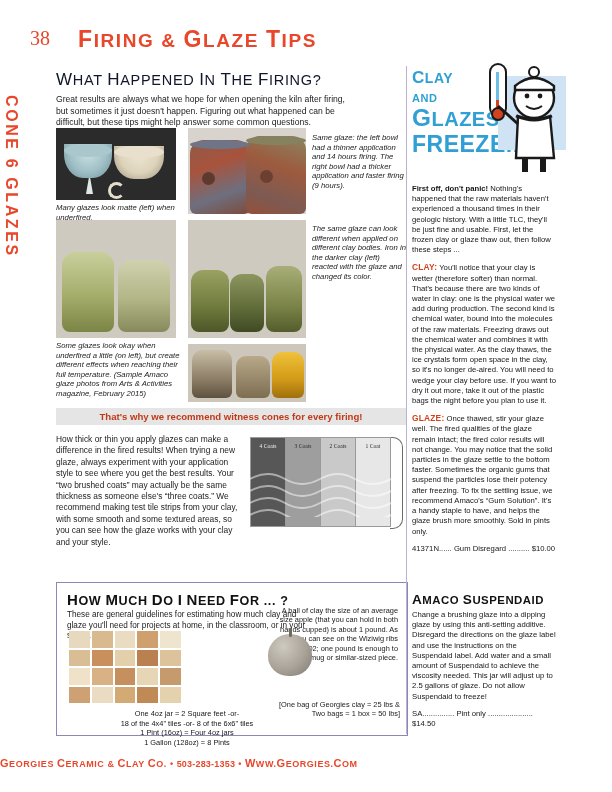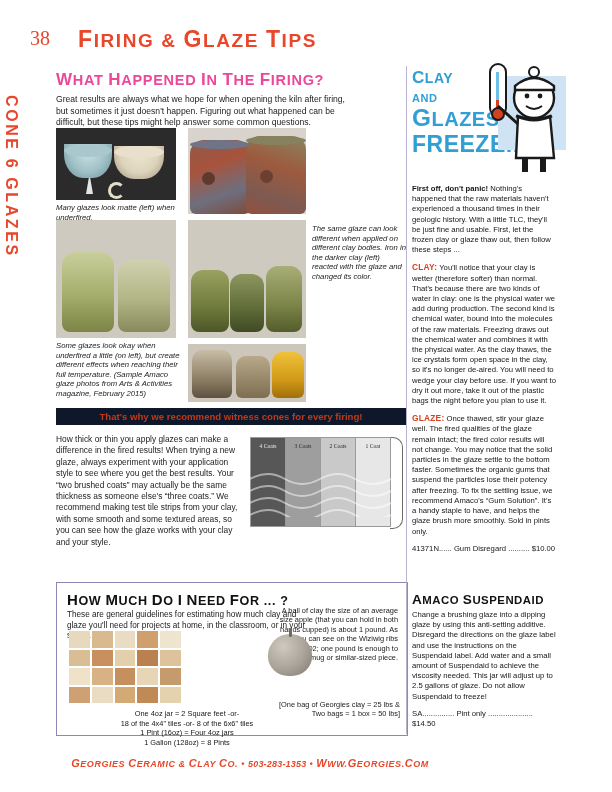--- a/index.html
+++ b/index.html
@@ -29,21 +29,21 @@
     position:absolute;left:20px;top:95px;
     width:190px;height:26px;
     transform:rotate(90deg);transform-origin:0 0;
     color:#e8472b;font-size:16px;font-weight:bold;
     letter-spacing:2.6px;
   }
 
   
   .main{position:absolute;left:56px;top:70px;width:350px;}
   h2.sec{
-    font-size:14.5px;font-weight:bold;color:#ec4899;
+    font-size:14.5px;font-weight:normal;color:#0f172a;
     letter-spacing:.7px;margin:0 0 4px 0;
     text-transform:uppercase;
   }
   h2.sec .cap{font-size:17px;}
   p.body{
     font-size:8.6px;line-height:11.6px;margin:0 0 6px 0;color:#1c1c1c;
   }
   .cap-it{
     font-size:7.7px;line-height:9.6px;font-style:italic;color:#1c1c1c;
   }
@@ -101,21 +101,21 @@
      background:linear-gradient(180deg,#c9cf9c,#a5ad6b 55%,#7c8446);border-radius:14px 14px 8px 8px;}
   #photo-pale .p2{position:absolute;left:62px;bottom:6px;width:52px;height:72px;
      background:linear-gradient(180deg,#cfd2ae,#b2b585 55%,#878a5c);border-radius:14px 14px 8px 8px;}
 
   
   .capbox{position:absolute;}
 
   
   .banner{
     position:absolute;left:56px;top:408px;width:350px;height:17px;
-    background:#0f172a;
+    background:#e5e5e5;
   }
   .banner span{
     display:block;text-align:center;line-height:17px;
     color:#c03a18;font-size:9.6px;font-weight:bold;
   }
 
   
   .coats{position:absolute;left:250px;top:437px;width:140px;height:90px;}
   .coats .strip{position:absolute;top:0;height:90px;border:1px solid #9a9a9a;box-sizing:border-box;}
   .coats .lbl{position:absolute;top:5px;width:100%;text-align:center;
@@ -179,24 +179,23 @@
   .rcol p b.ora{color:#d4411f;font-weight:bold;font-size:8.4px;letter-spacing:.2px;}
   .rcol h4{
     margin:10px 0 3px 0;font-size:11.4px;font-weight:bold;color:#111;
     letter-spacing:.5px;text-transform:uppercase;
   }
   .rcol h4 .cap{font-size:13.6px;}
   .priceline{font-size:7.7px;line-height:10.2px;margin:4px 0 0 0;}
 
   
   .footer{
-    position:absolute;left:0;top:757px;width:500px;text-align:center;
+    position:absolute;left:0;top:757px;width:500px;
     color:#e8472b;font-size:9px;font-weight:bold;letter-spacing:.55px;
     text-transform:uppercase;
-    font-style:italic;
   }
   .footer .cap{font-size:11px;}
   .footer .num{letter-spacing:.2px;}
 </style>
 </head>
 <body>
 
 <div class="page">
 
   <div class="page-num">38</div>
@@ -232,20 +231,21 @@
       <div class="g gb"></div>
       <div class="g gc"></div>
   </div>
   <div class="ph" id="photo-amber">
     <div class="aj a1"></div>
       <div class="aj a2"></div>
       <div class="aj a3"></div>
   </div>
 
   <div class="capbox cap-it" style="left:56px;top:203px;width:126px;">Many glazes look matte (left) when underfired.</div>
+  <div class="capbox cap-it" style="left:312px;top:133px;width:94px;">Same glaze: the left bowl had a thinner application and 14 hours firing. The right bowl had a thicker application and faster firing (9 hours).</div>
   <div class="capbox cap-it" style="left:312px;top:224px;width:94px;">The same glaze can look different when applied on different clay bodies. Iron in the darker clay (left) reacted with the glaze and changed its color.</div>
   <div class="capbox cap-it" style="left:56px;top:341px;width:128px;">Some glazes look okay when underfired a little (on left), but create different effects when reaching their full temperature. (Sample Amaco glaze photos from Arts &amp; Activities magazine, February 2015)</div>
 
   <div class="banner">
     <span>That's why we recommend witness cones for every firing!</span>
   </div>
 
   <div class="capbox" style="left:56px;top:434px;width:188px;">
     <p class="body" style="font-size:8.4px;line-height:11.4px;">How thick or thin you apply glazes can make a difference in the fired results! When trying a new glaze, always experiment with your application style to see where you get the best results. Your “two brushed coats” may actually be the same thickness as someone else's “three coats.” We recommend making test tile strips from your clay, with some smooth and some textured areas, so you can see how the glaze works with your clay and your style.</p>
   </div>

